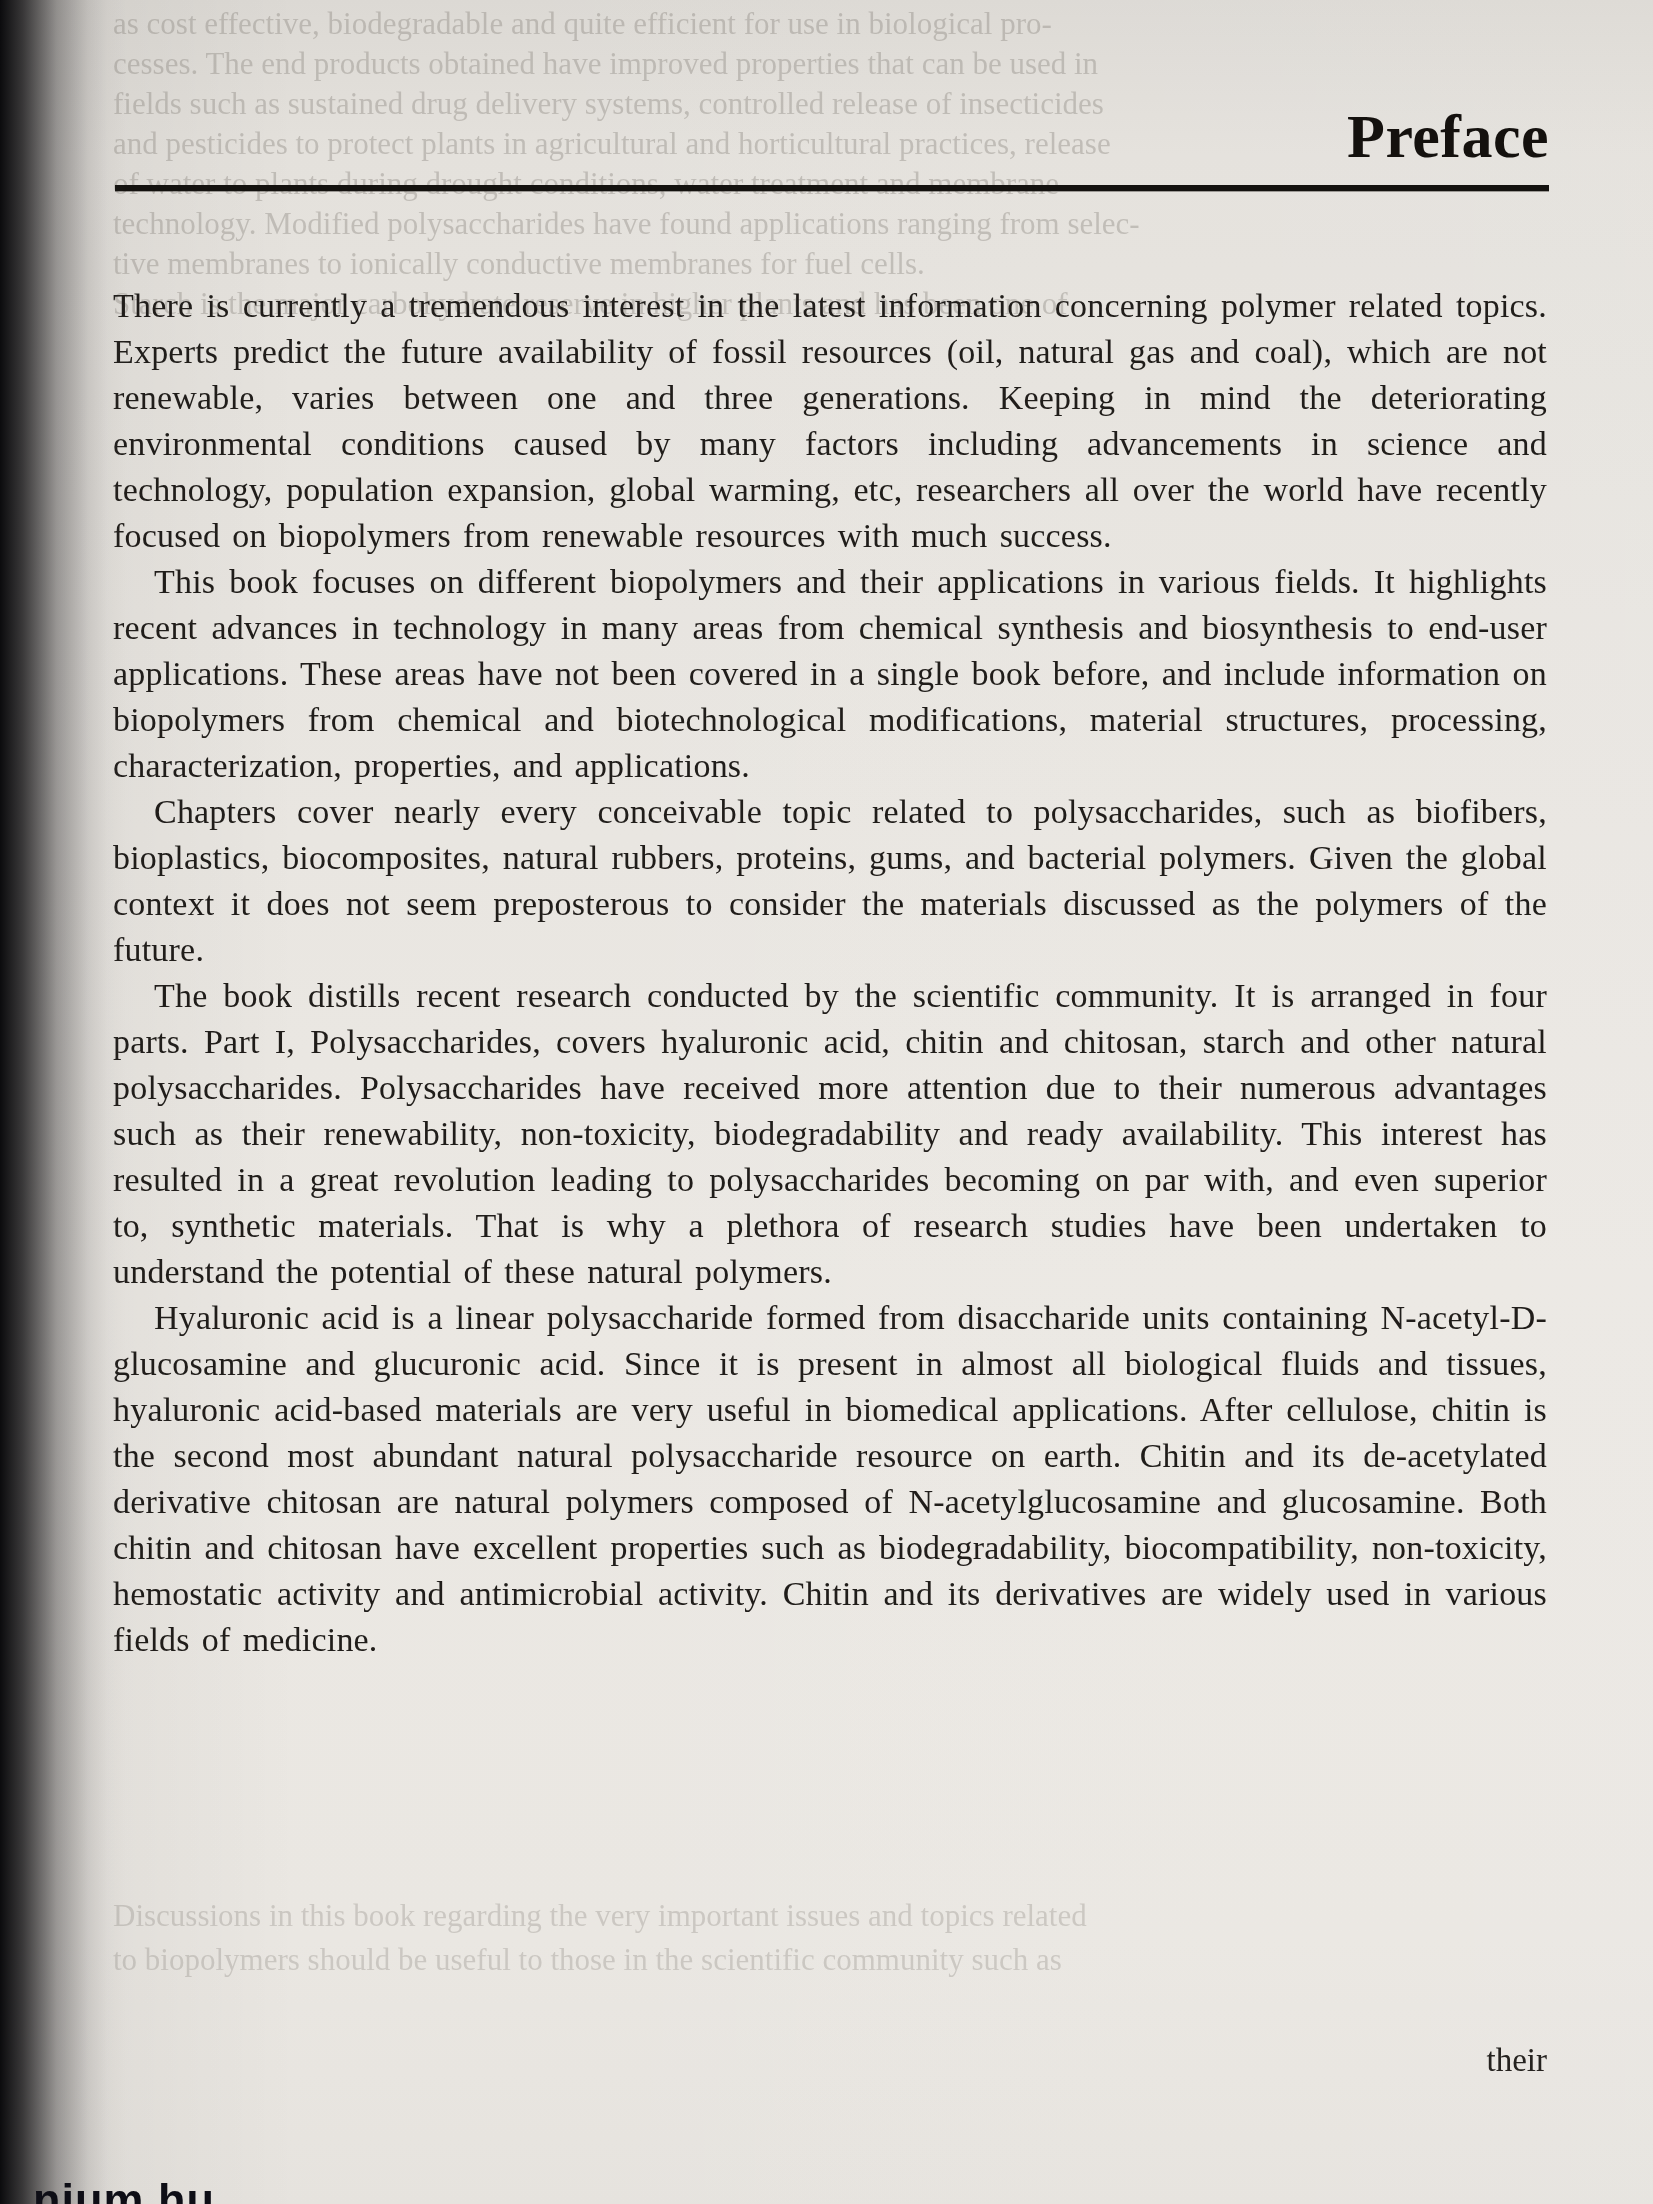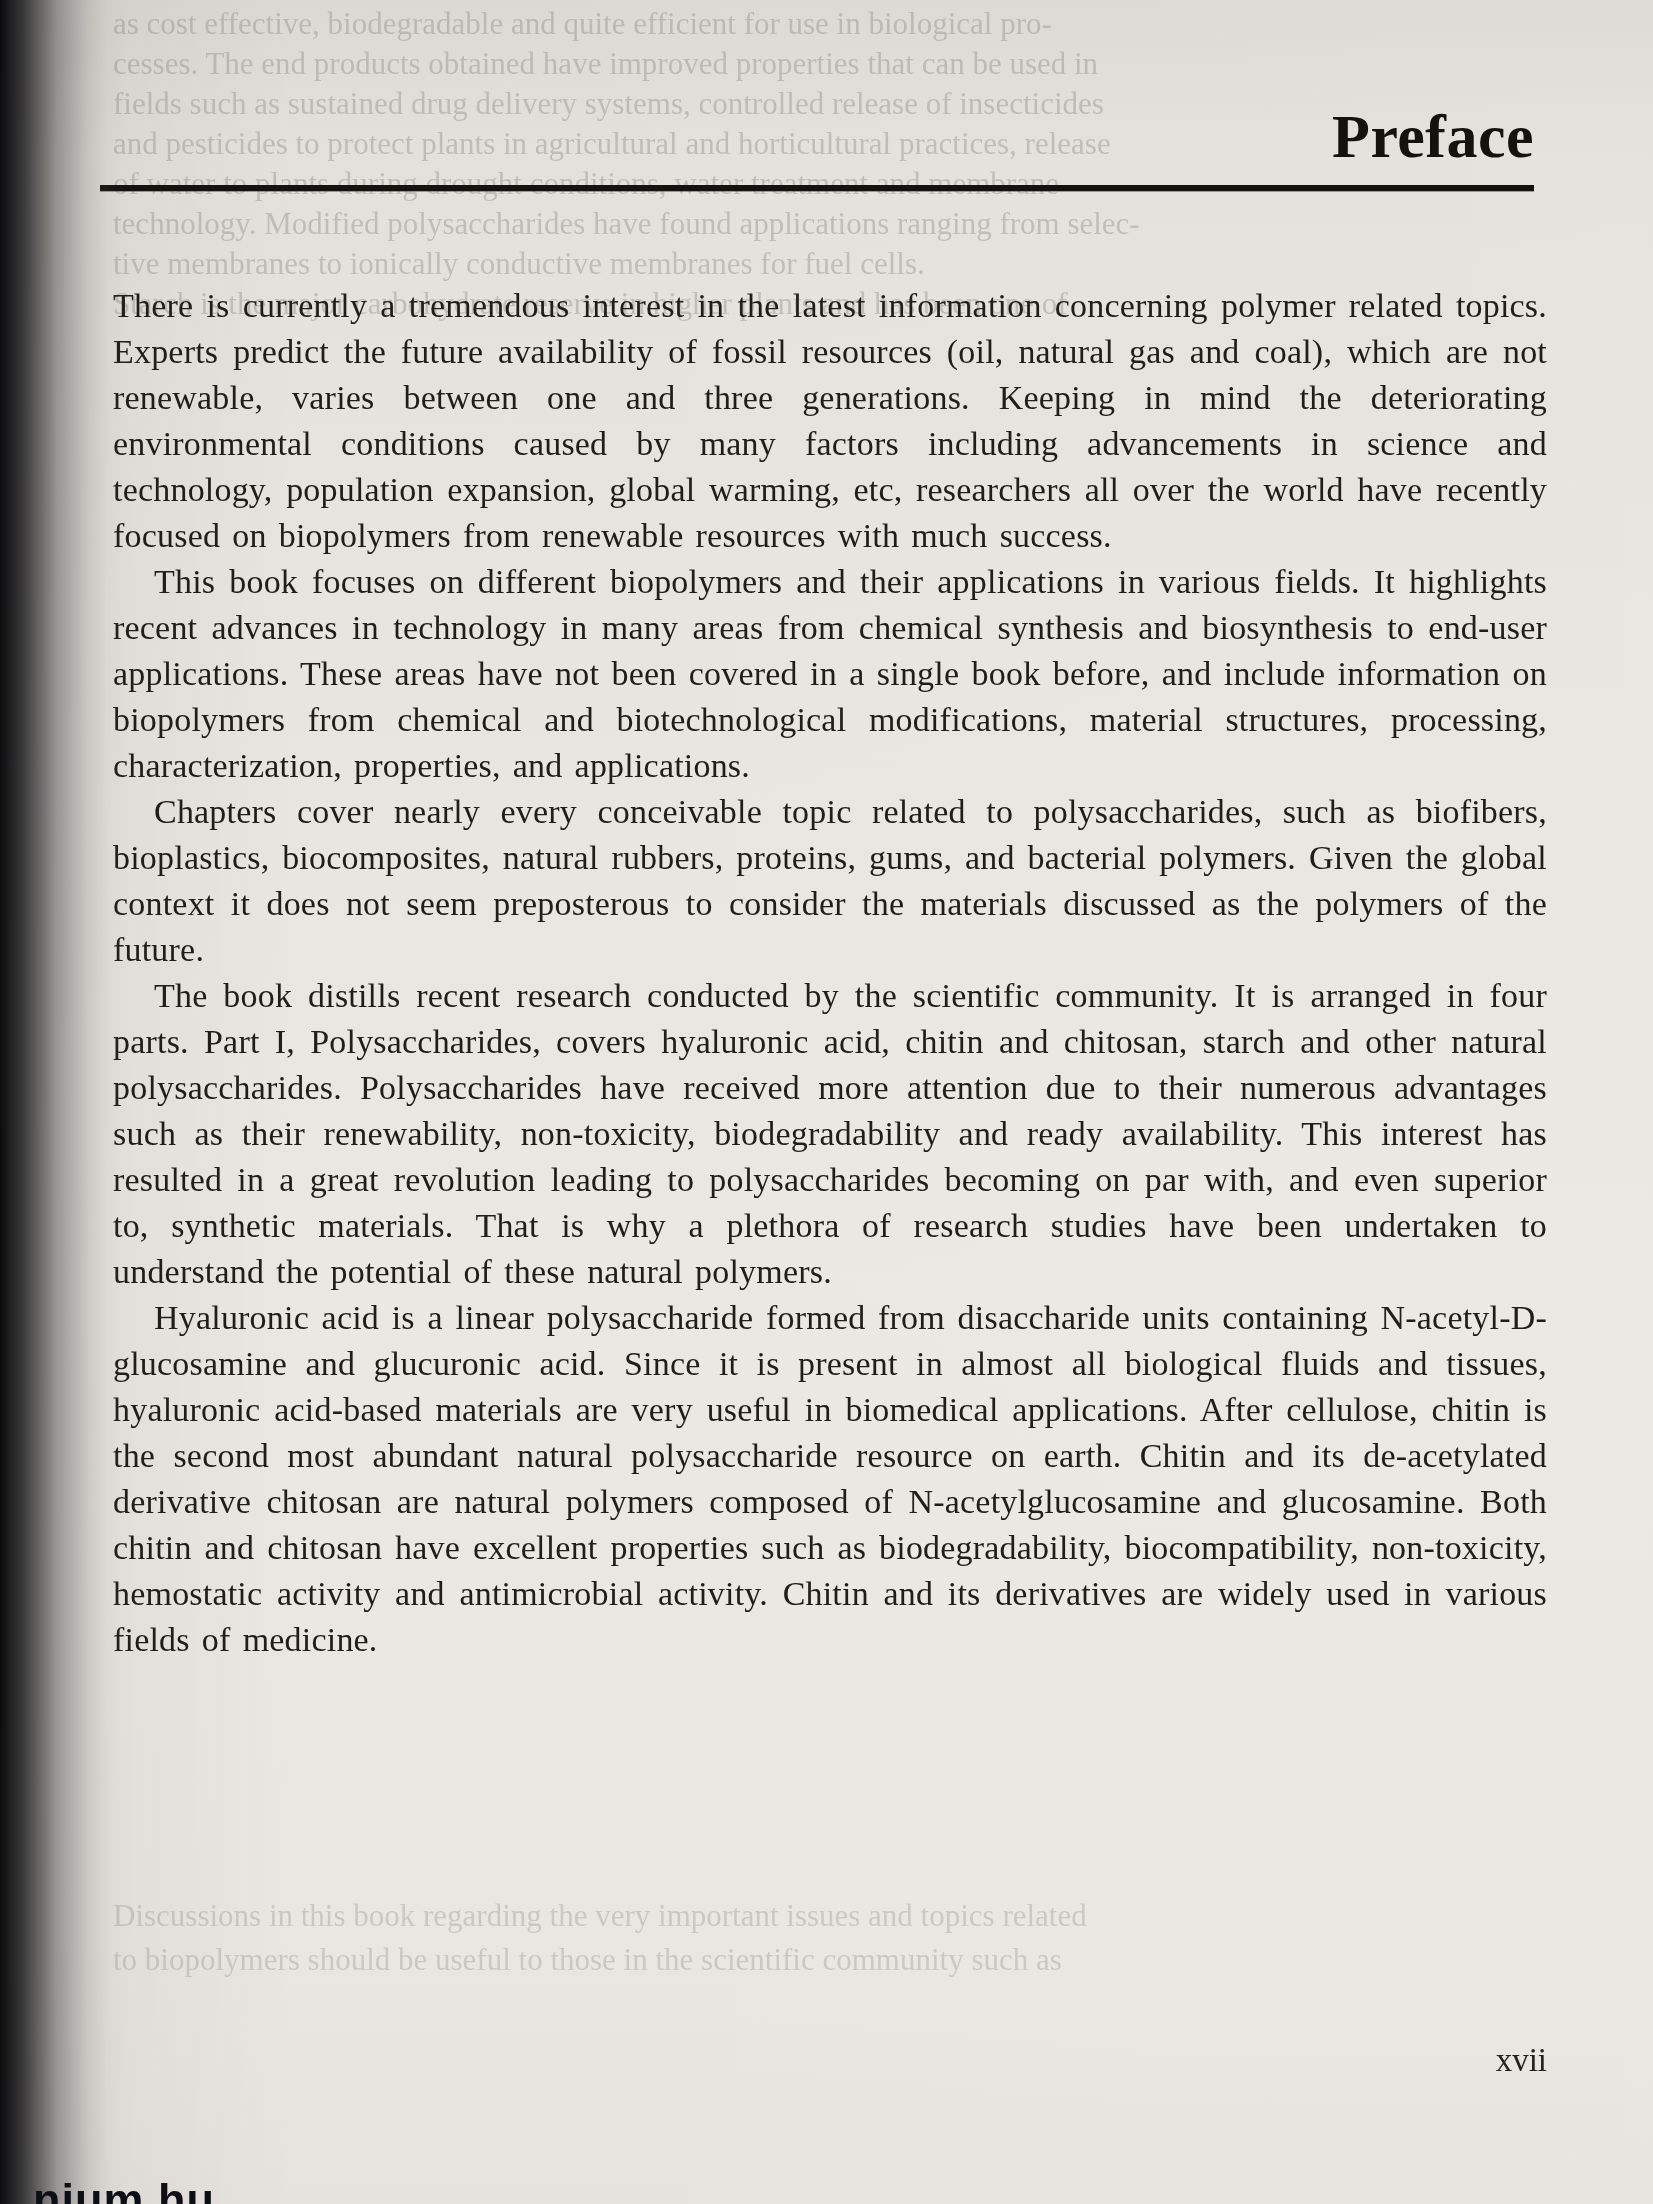--- a/index.html
+++ b/index.html
@@ -56,21 +56,21 @@
   .bleed.top { top: 3.9px; }
   .bleed.bottom {
     top: 1894px;
     line-height: 44px;
     opacity: 0.28;
   }
   .bleed div { white-space: nowrap; overflow: hidden; }
 
   header.titleblock {
     position: absolute;
-    left: 100px;
+    left: 115px;
     top: 105px;
     width: 1434px;
     z-index: 3;
   }
   h1.title {
     margin: 0;
     text-align: right;
     font-size: 62px;
     font-weight: 700;
     letter-spacing: 0.5px;
@@ -155,20 +155,20 @@
     <p>Chapters cover nearly every conceivable topic related to polysaccharides, such as biofibers, bioplastics, biocomposites, natural rubbers, proteins, gums, and bacterial polymers. Given the global context it does not seem preposterous to consider the materials discussed as the polymers of the future.</p>
     <p>The book distills recent research conducted by the scientific community. It is arranged in four parts. Part I, Polysaccharides, covers hyaluronic acid, chitin and chitosan, starch and other natural polysaccharides. Polysaccharides have received more attention due to their numerous advantages such as their renewability, non-toxicity, biodegradability and ready availability. This interest has resulted in a great revolution leading to polysaccharides becoming on par with, and even superior to, synthetic materials. That is why a plethora of research studies have been undertaken to understand the potential of these natural polymers.</p>
     <p>Hyaluronic acid is a linear polysaccharide formed from disaccharide units containing N-acetyl-D-glucosamine and glucuronic acid. Since it is present in almost all biological fluids and tissues, hyaluronic acid-based materials are very useful in biomedical applications. After cellulose, chitin is the second most abundant natural polysaccharide resource on earth. Chitin and its de-acetylated derivative chitosan are natural polymers composed of N-acetylglucosamine and glucosamine. Both chitin and chitosan have excellent properties such as biodegradability, biocompatibility, non-toxicity, hemostatic activity and antimicrobial activity. Chitin and its derivatives are widely used in various fields of medicine.</p>
   </main>
 
   <div class="bleed bottom">
     <div>Discussions in this book regarding the very important issues and topics related</div>
     <div>to biopolymers should be useful to those in the scientific community such as</div>
   </div>
 
-  <div class="pagenum">xvii</div>
+  <div class="pagenum">their</div>
 
   <div class="gutter"></div>
 
   <div class="watermark">nium.hu</div>
 
 </div>
 
 
 </body></html>

